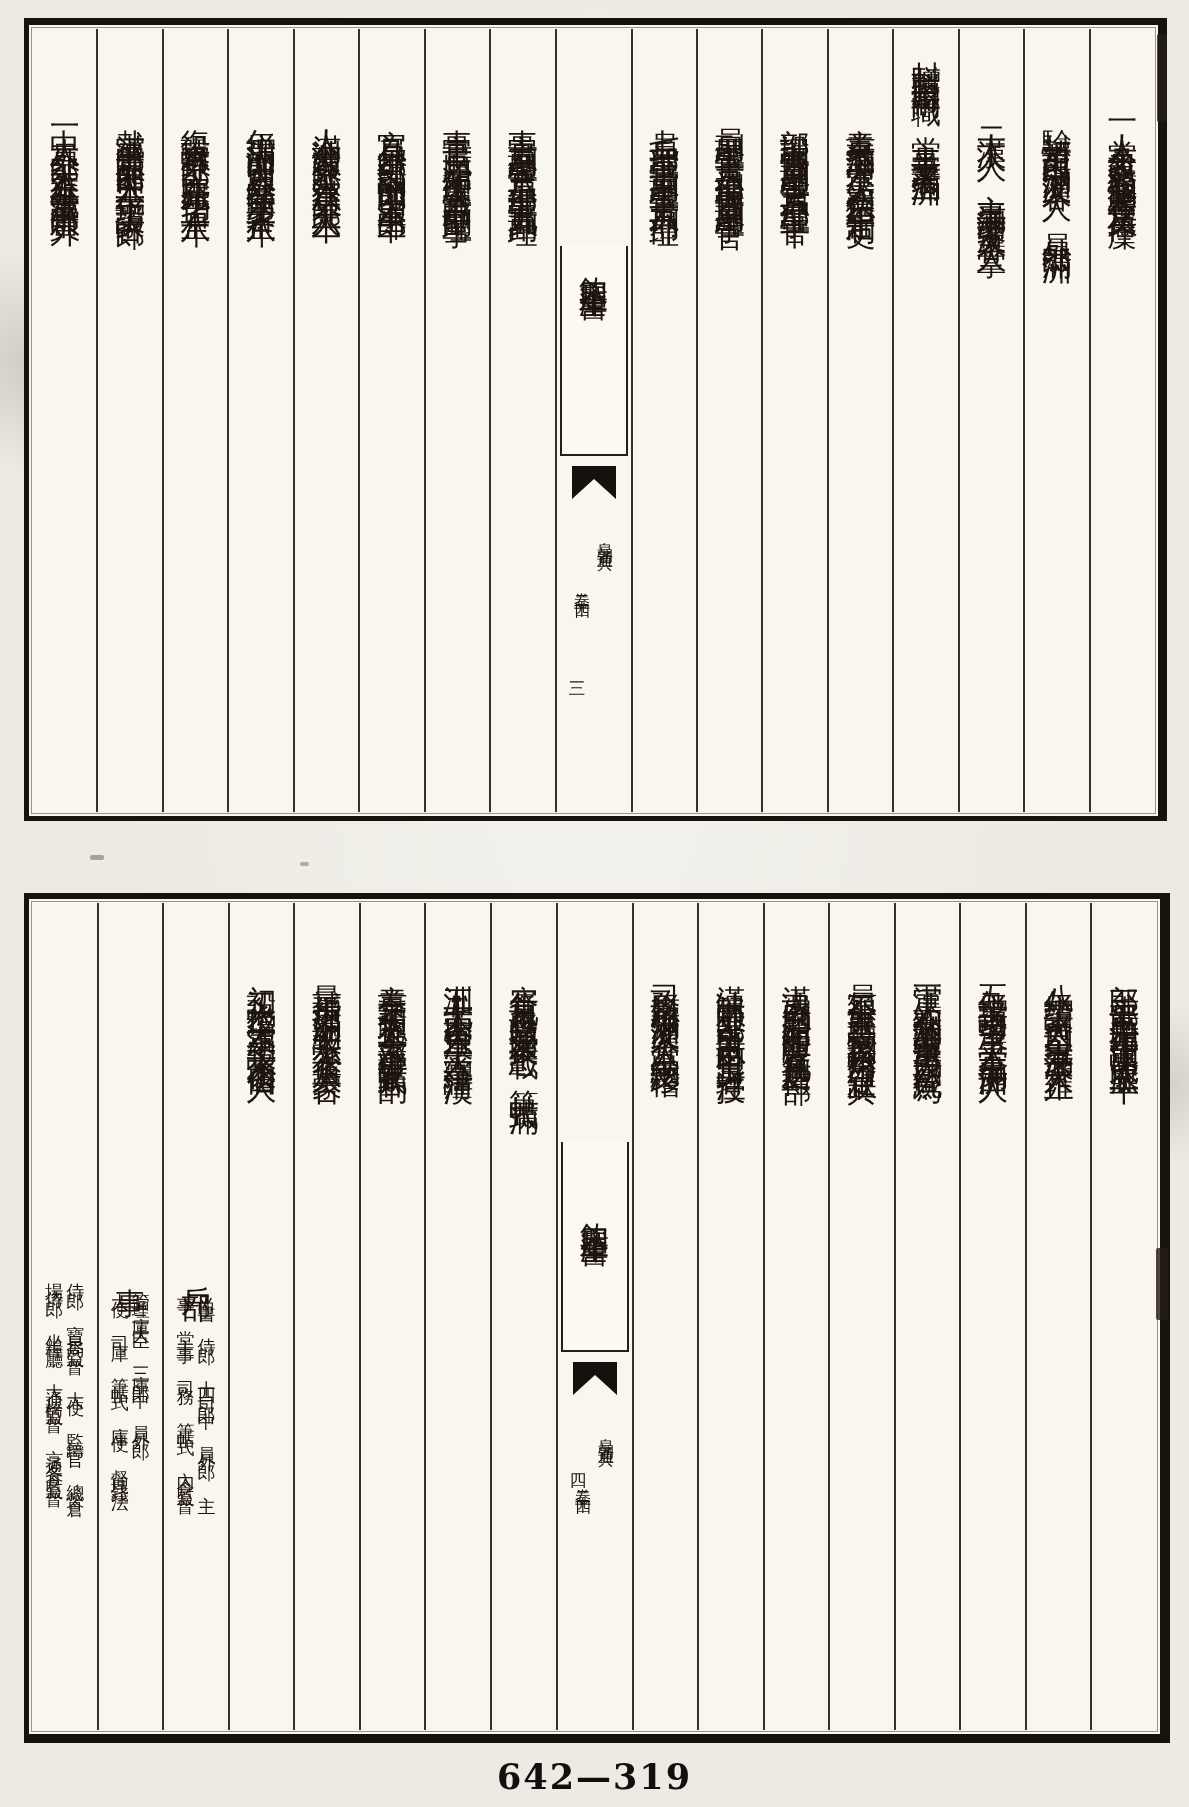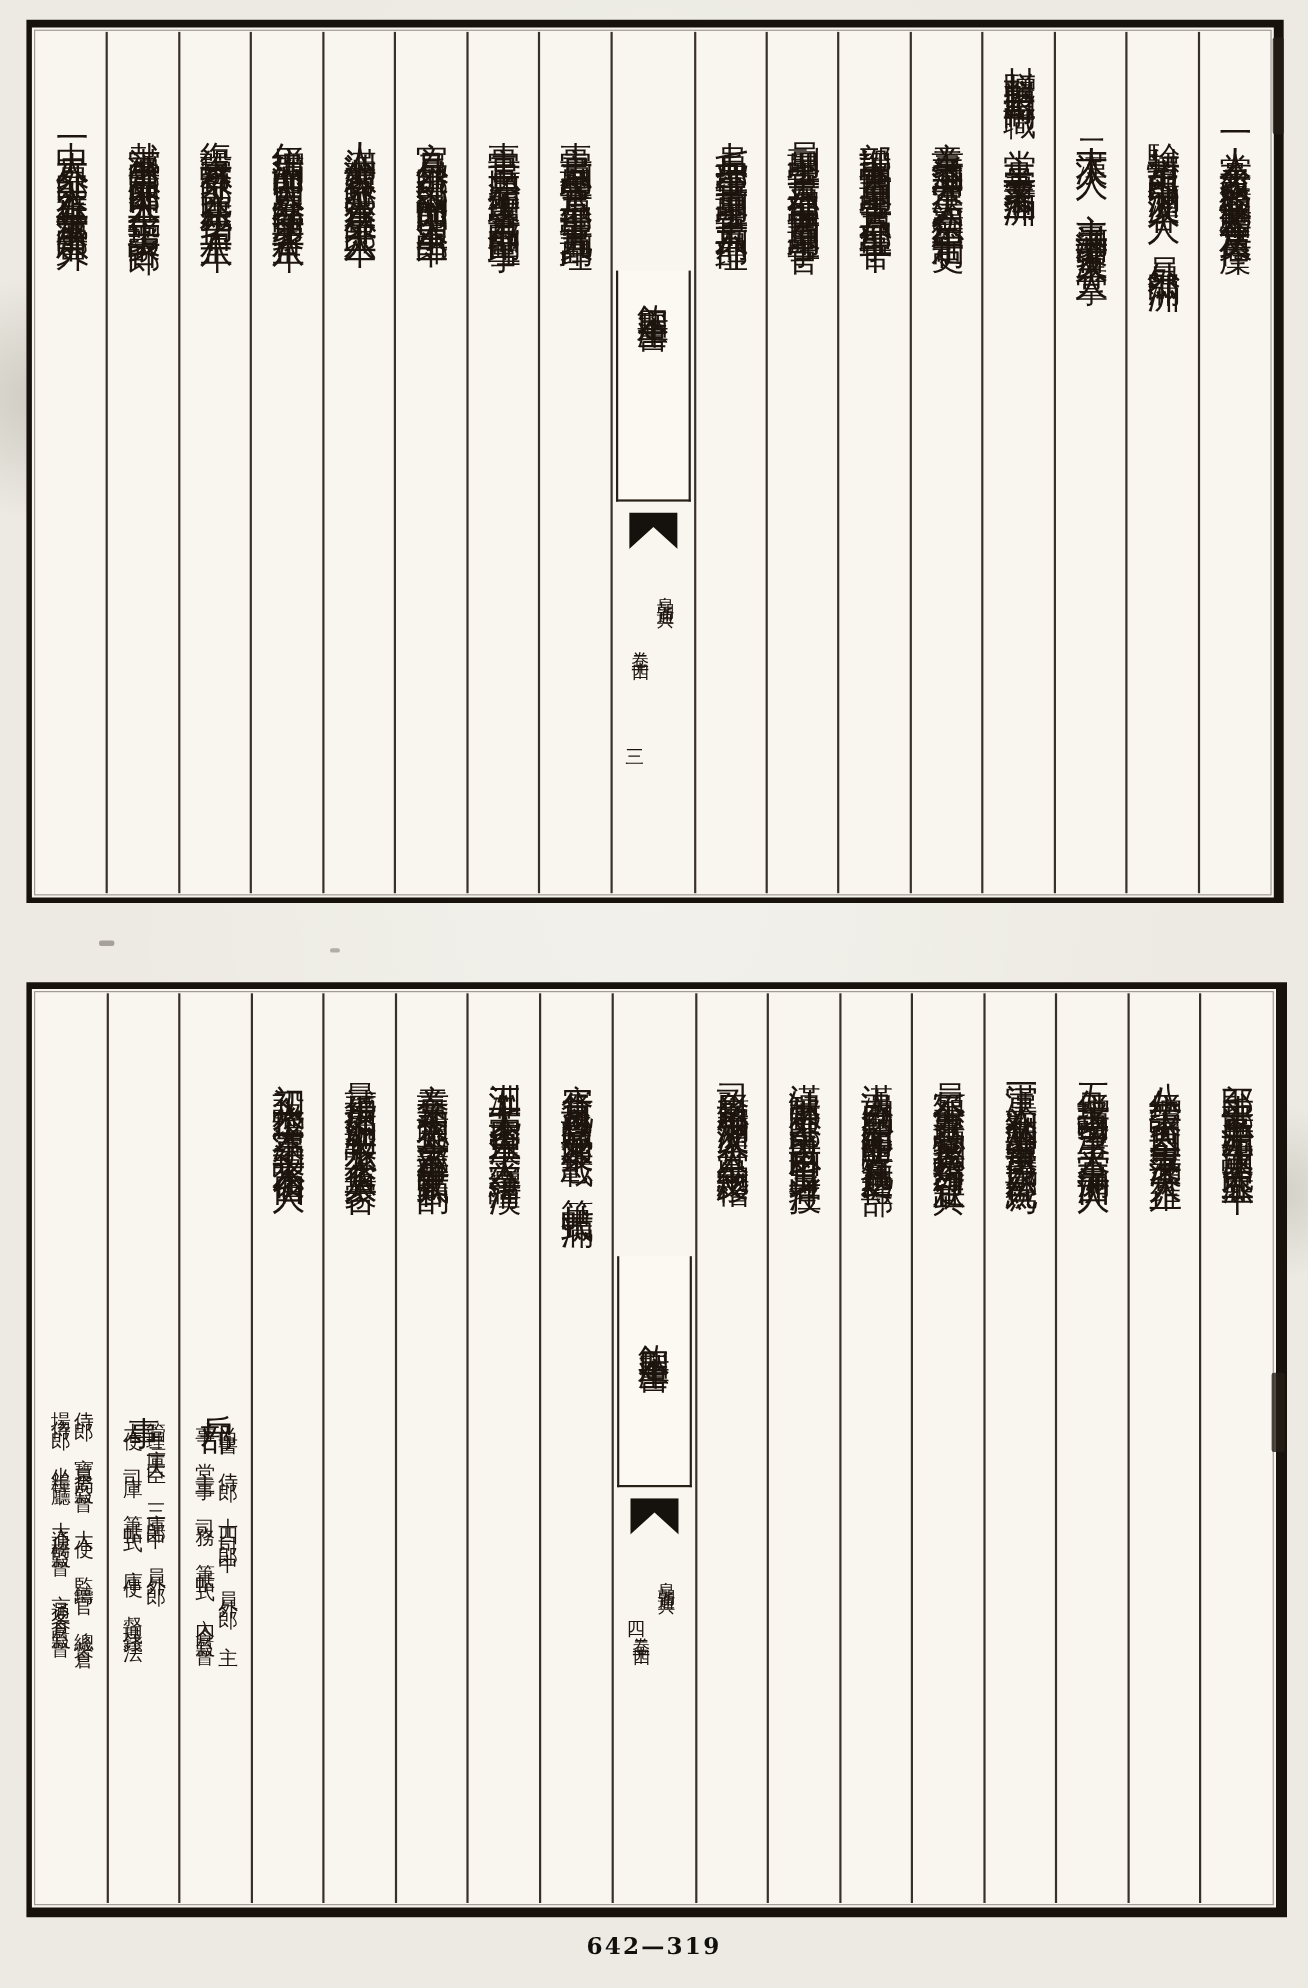--- a/index.html
+++ b/index.html
@@ -31,21 +31,21 @@
   .titlebox{margin:0 3px;border:2px solid #262017;border-top:none;background:#fbf9f2;display:flex;justify-content:center;height:208px;}
   .titlebox .coltext{padding-top:8px;font-size:29px;letter-spacing:3px;}
   .fishtail{display:block;margin:10px auto 2px;}
   .center .dbl{margin-top:4px;gap:7px;}
   .center .mini{font-size:16px;letter-spacing:4px;}
   .center .mini.book{padding-top:24px;}
   .center .mini.vol{padding-top:74px;}
   .pagelabel{position:absolute;left:12px;font-size:17px;}
   #topBlock .pagelabel{top:648px;}
   #bottomBlock .pagelabel{top:566px;}
-  .footer{position:absolute;left:0;right:0;top:1756px;text-align:center;font-size:21px;font-weight:bold;letter-spacing:2px;color:#12100c;}
+  .footer{position:absolute;left:0;right:0;top:1756px;text-align:center;font-size:35px;font-weight:bold;letter-spacing:2px;color:#12100c;}
   .artifact{position:absolute;background:#241e16;border-radius:2px;opacity:.8;}
   #art1{left:1156px;top:1248px;width:12px;height:72px;}
   #art2{left:1157px;top:34px;width:10px;height:88px;}
   #art3{left:90px;top:855px;width:14px;height:5px;opacity:.35;}
   #art4{left:300px;top:862px;width:9px;height:4px;opacity:.3;}
 </style>
 </head>
 <body>
 
 <div class="block" id="topBlock">

